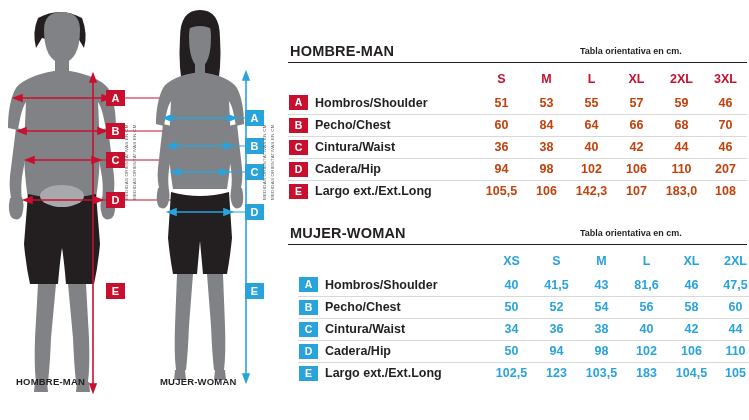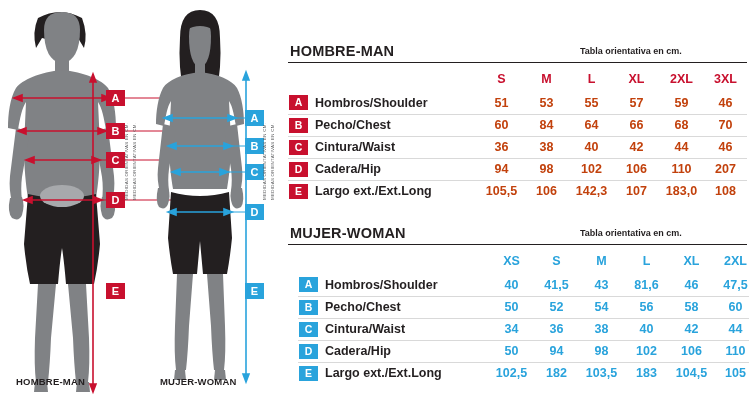--- a/index.html
+++ b/index.html
@@ -421,21 +421,21 @@
           <td class="val-blue">94</td>
           <td class="val-blue">98</td>
           <td class="val-blue">102</td>
           <td class="val-blue">106</td>
           <td class="val-blue">110</td>
         </tr>
         <tr style="height:22px;">
           <td class="tagcell"><span class="tagbox blue">E</span></td>
           <td class="lbl">Largo ext./Ext.Long</td>
           <td class="val-blue">102,5</td>
-          <td class="val-blue">182</td>
+          <td class="val-blue">123</td>
           <td class="val-blue">103,5</td>
           <td class="val-blue">183</td>
           <td class="val-blue">104,5</td>
           <td class="val-blue">105</td>
         </tr>
       </tbody>
     </table>
 
   </div>
 </div>

